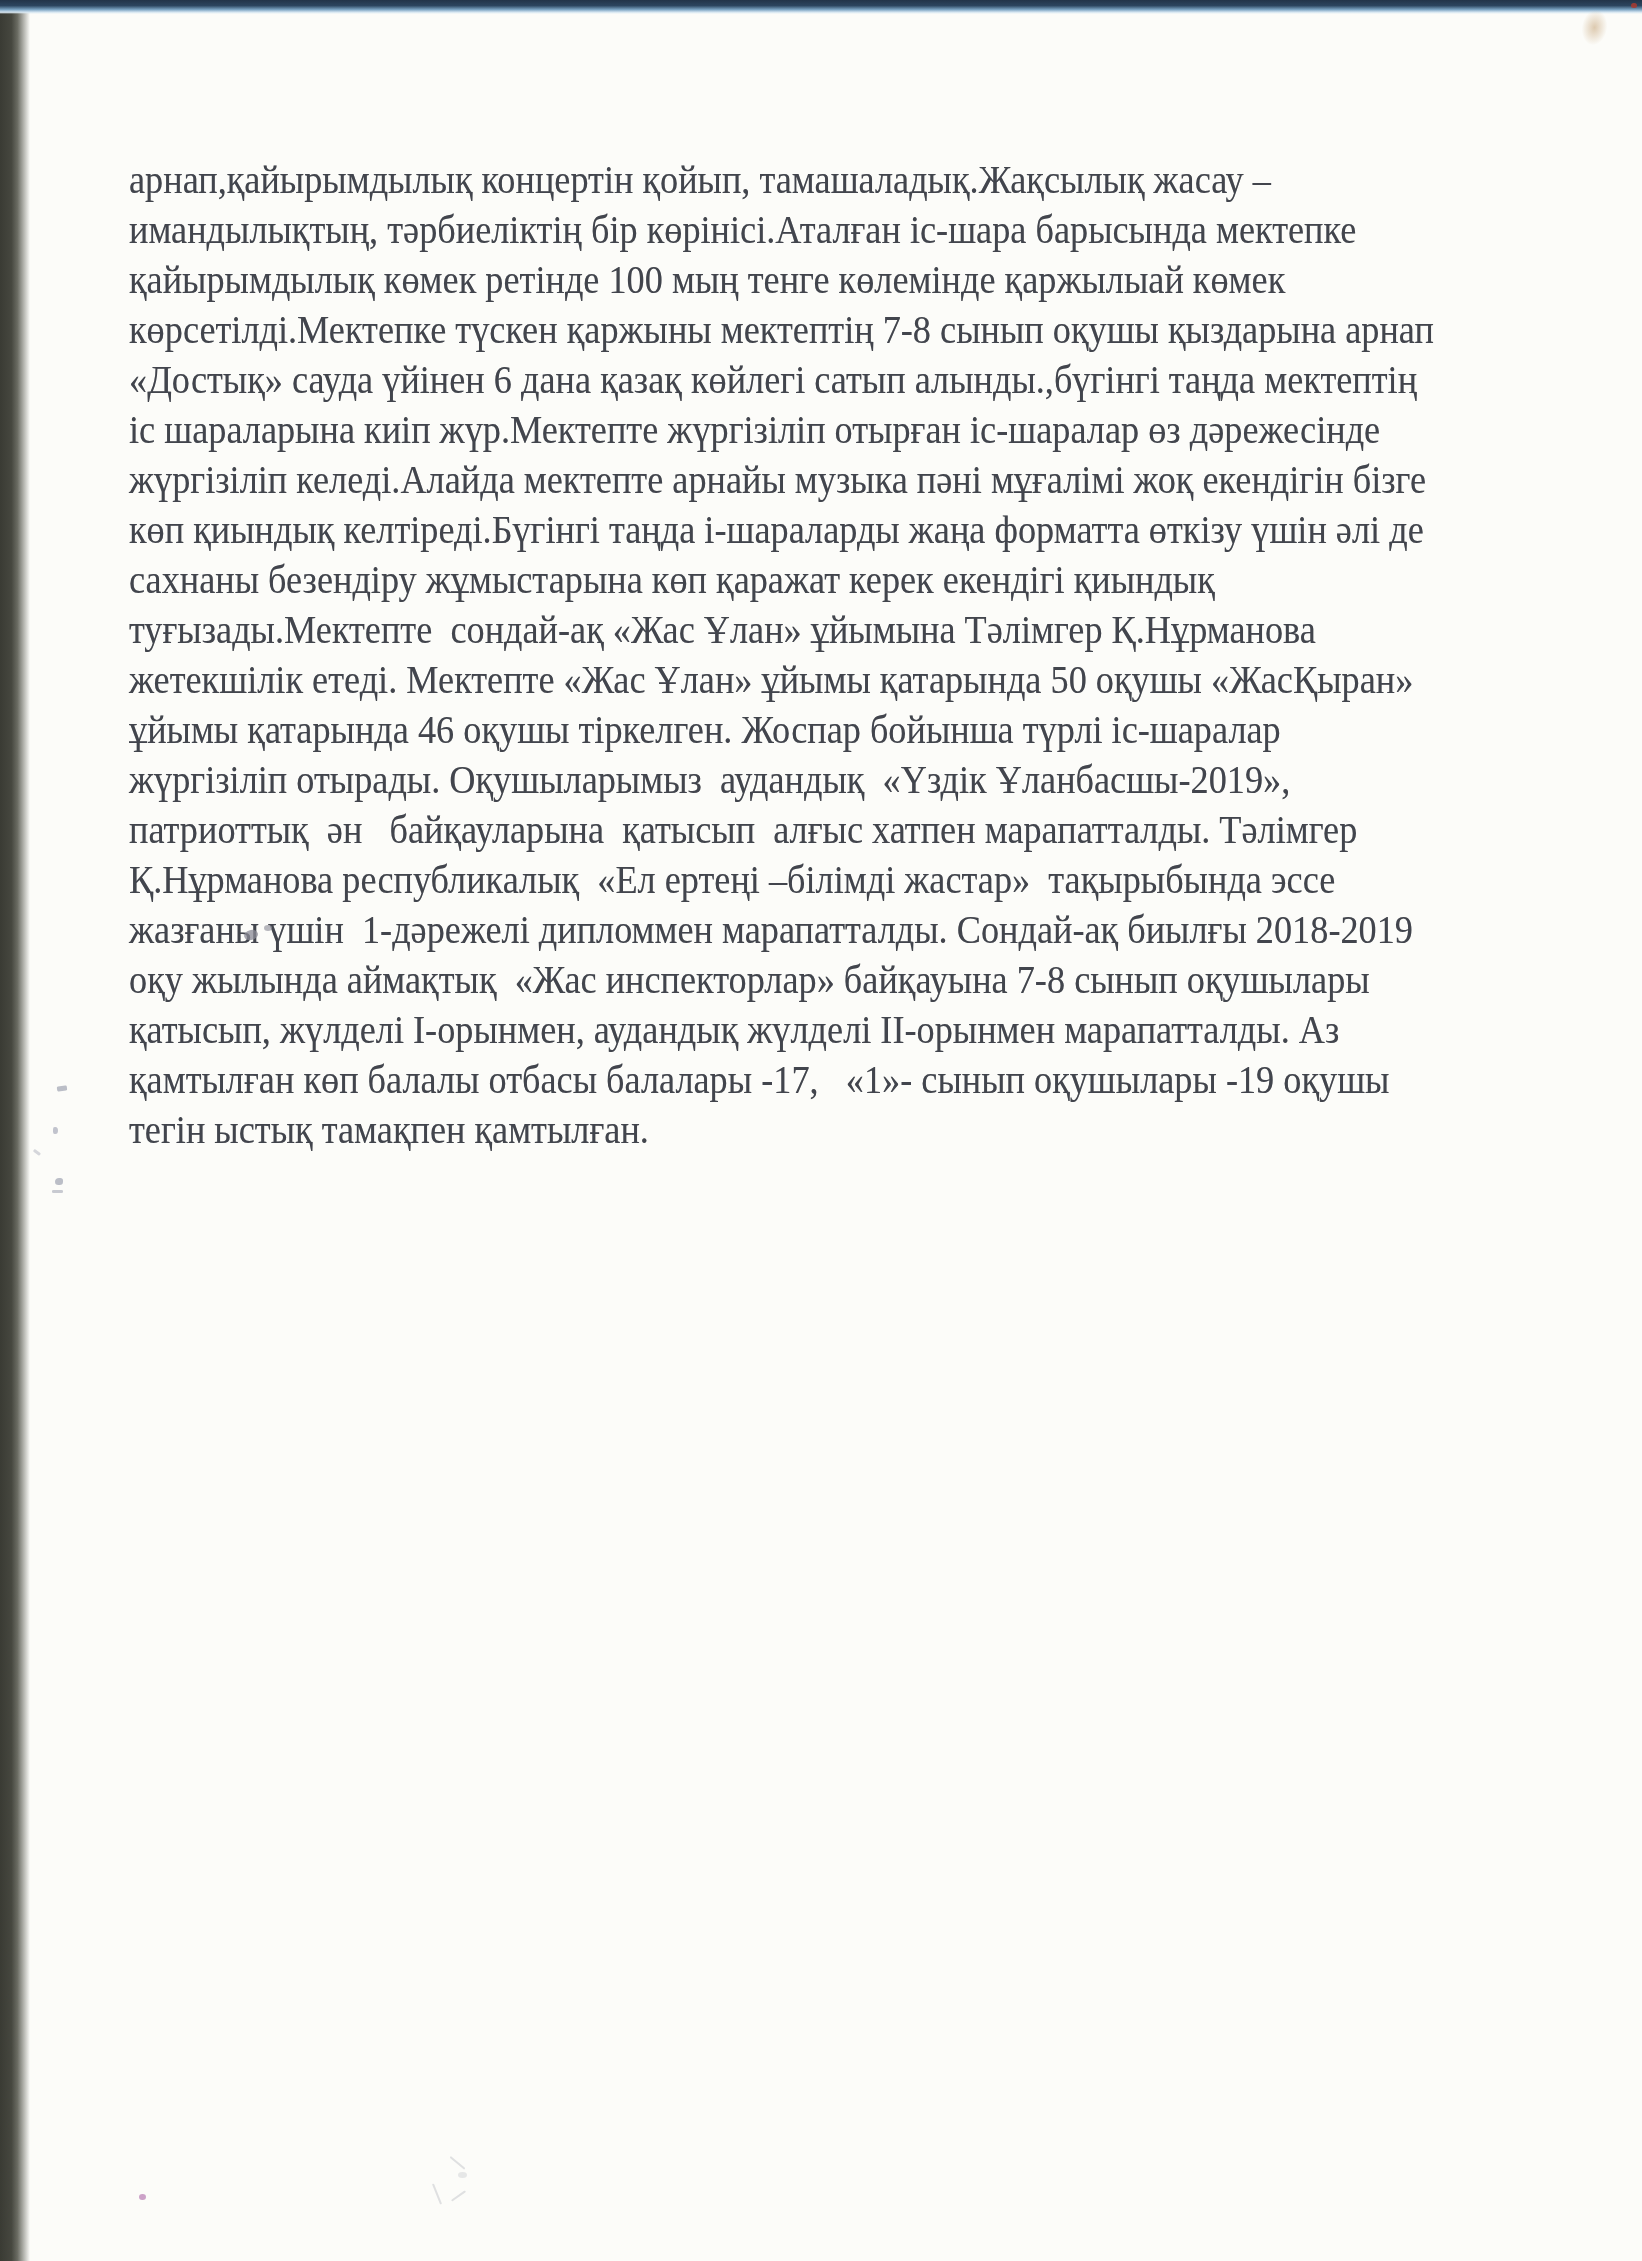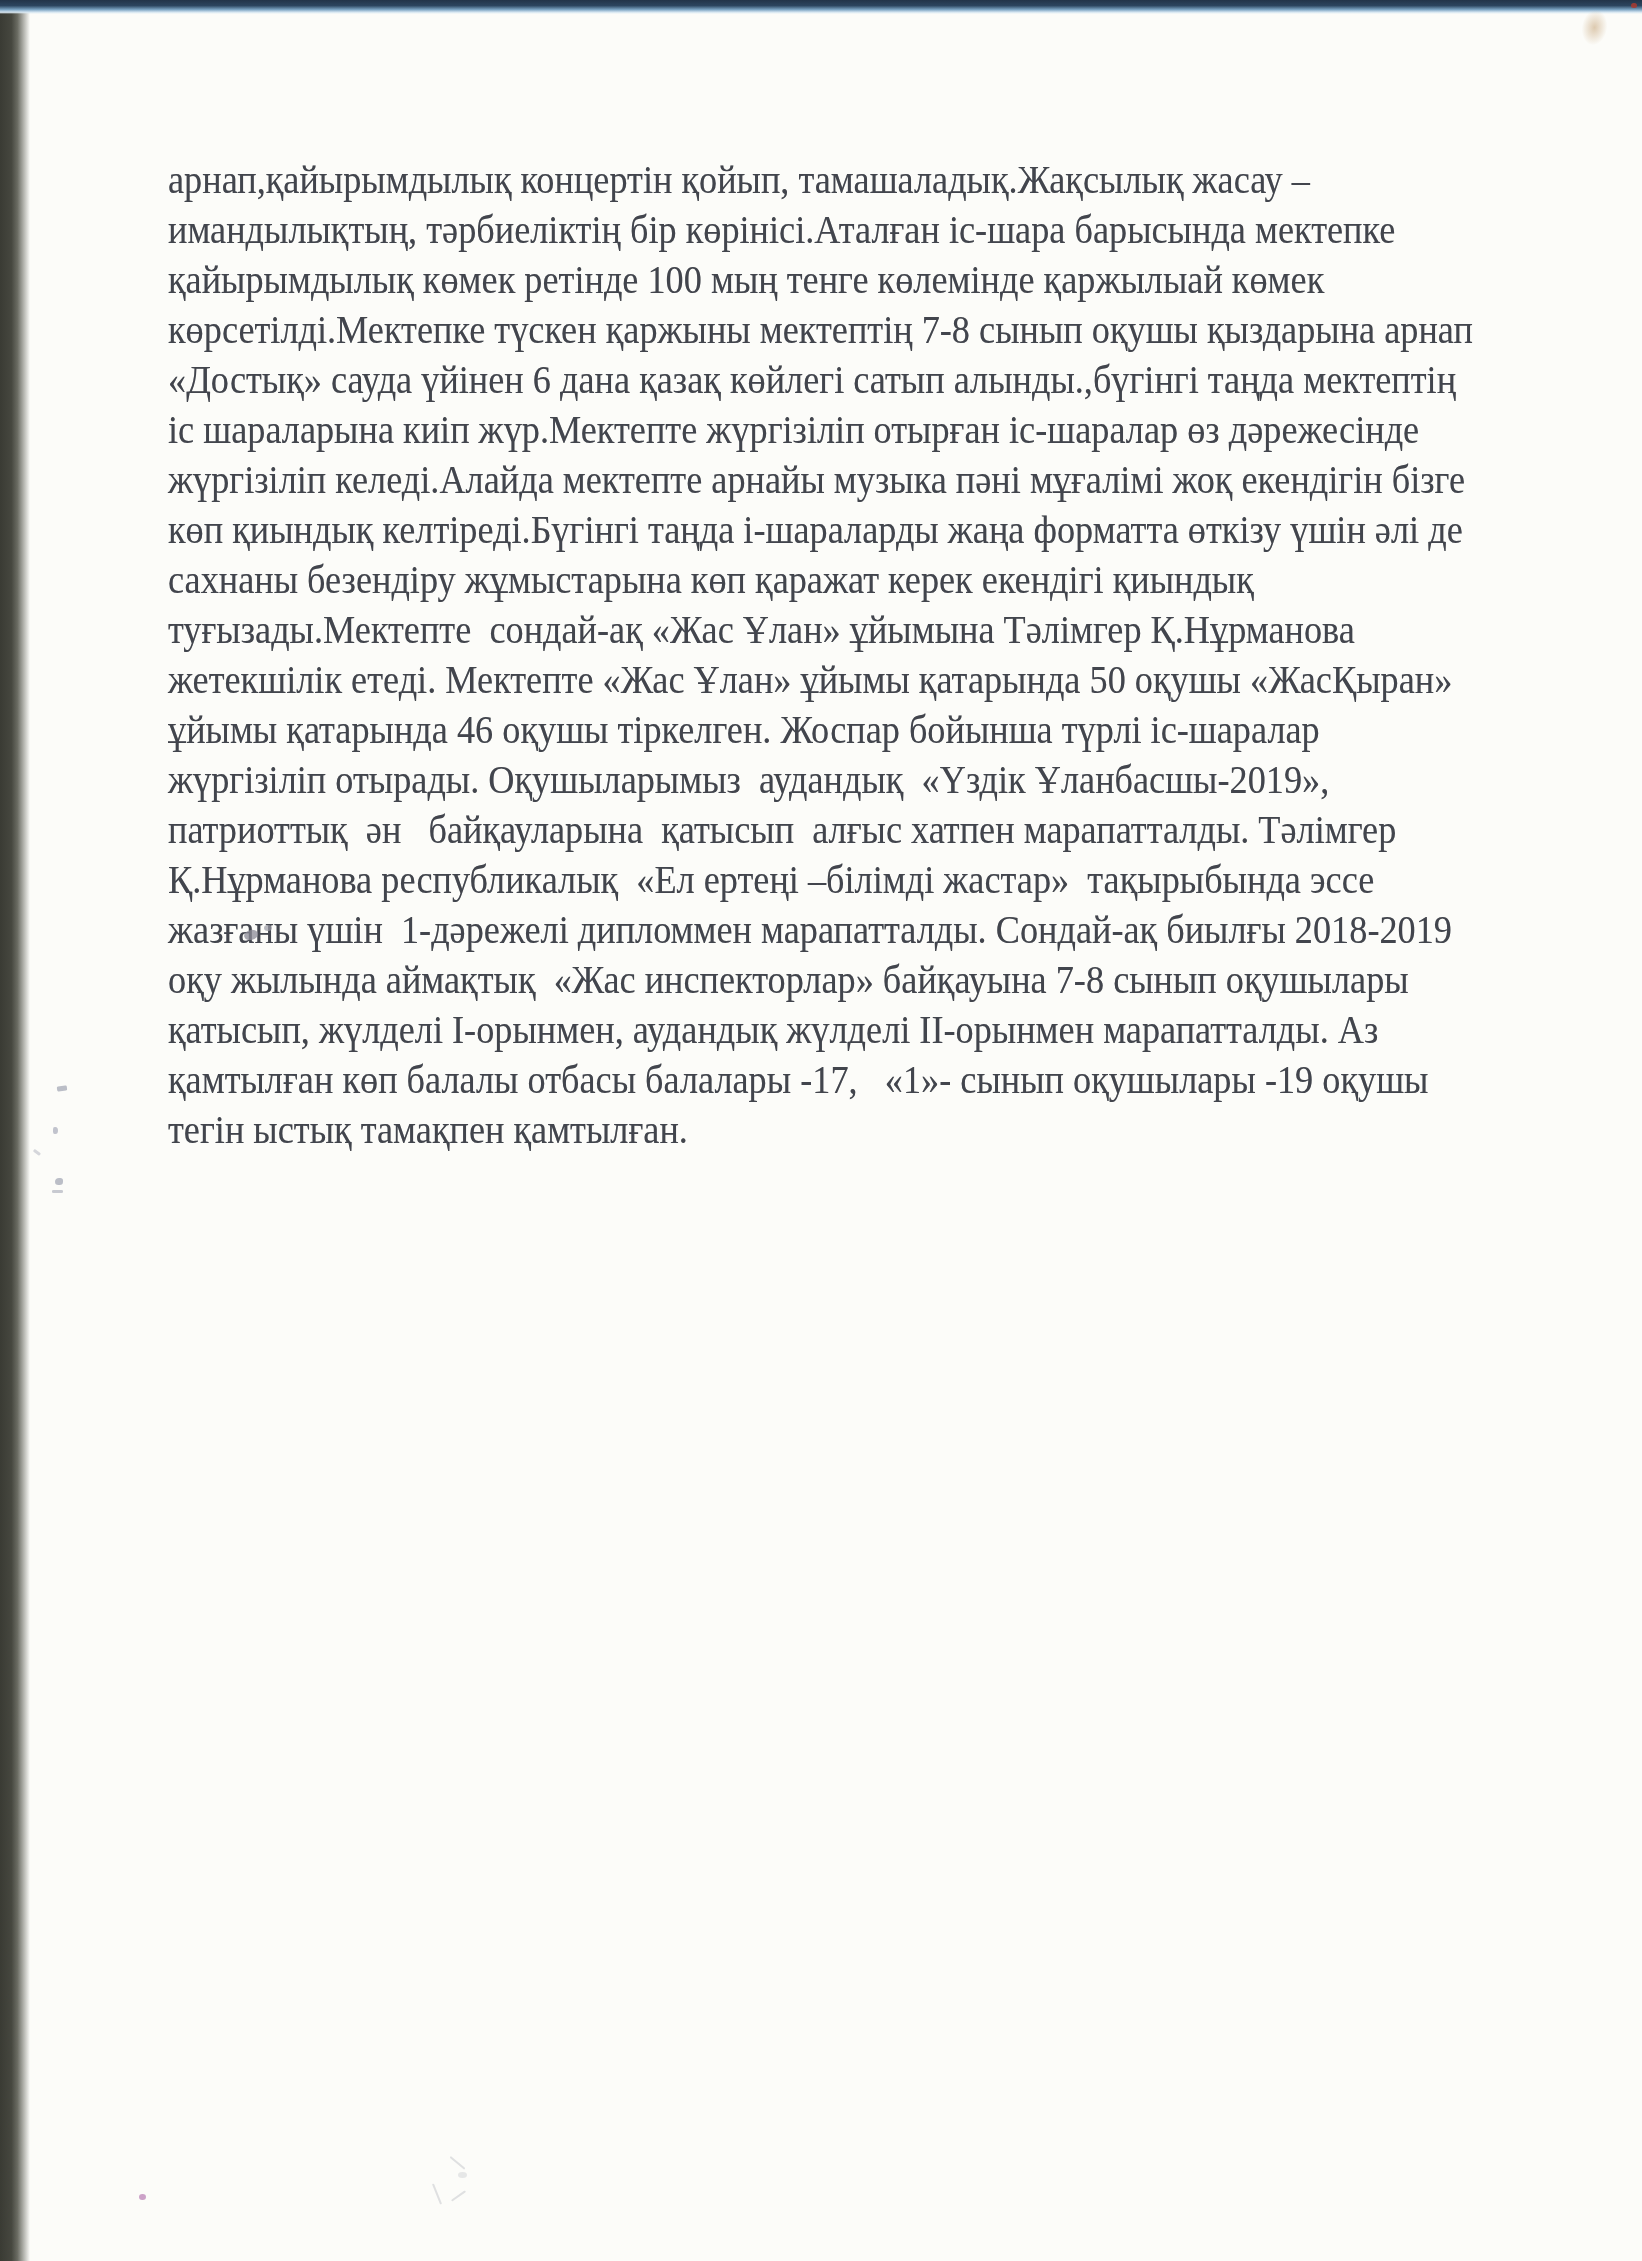--- a/index.html
+++ b/index.html
@@ -22,21 +22,20 @@
   }
   .edge-left{
     position:absolute;left:0;top:3.9px;width:30px;height:2257px;
     background:linear-gradient(to right,#3a3b34 0%,var(--edge-left) 38%,#6a6b62 58%,rgba(106,107,98,0) 100%);
   }
   .text-block{
     position:absolute;left:129px;top:155px;width:1398px;
     color:var(--ink);
     font-size:37px;line-height:50px;
     text-shadow:0 0 0.6px rgba(60,63,70,.35);
-    margin-left:39px;
   }
   .text-block p.line{
     white-space:pre;
     transform:scale(.98,1.1);
     transform-origin:0 50%;
   }
   
   .artifact{position:absolute;pointer-events:none;}
   .ink-smudge-a{left:244px;top:930px;width:14px;height:9.7px;border-radius:50%;
     background:#8b8b95;opacity:.75;transform:rotate(-14deg);}

